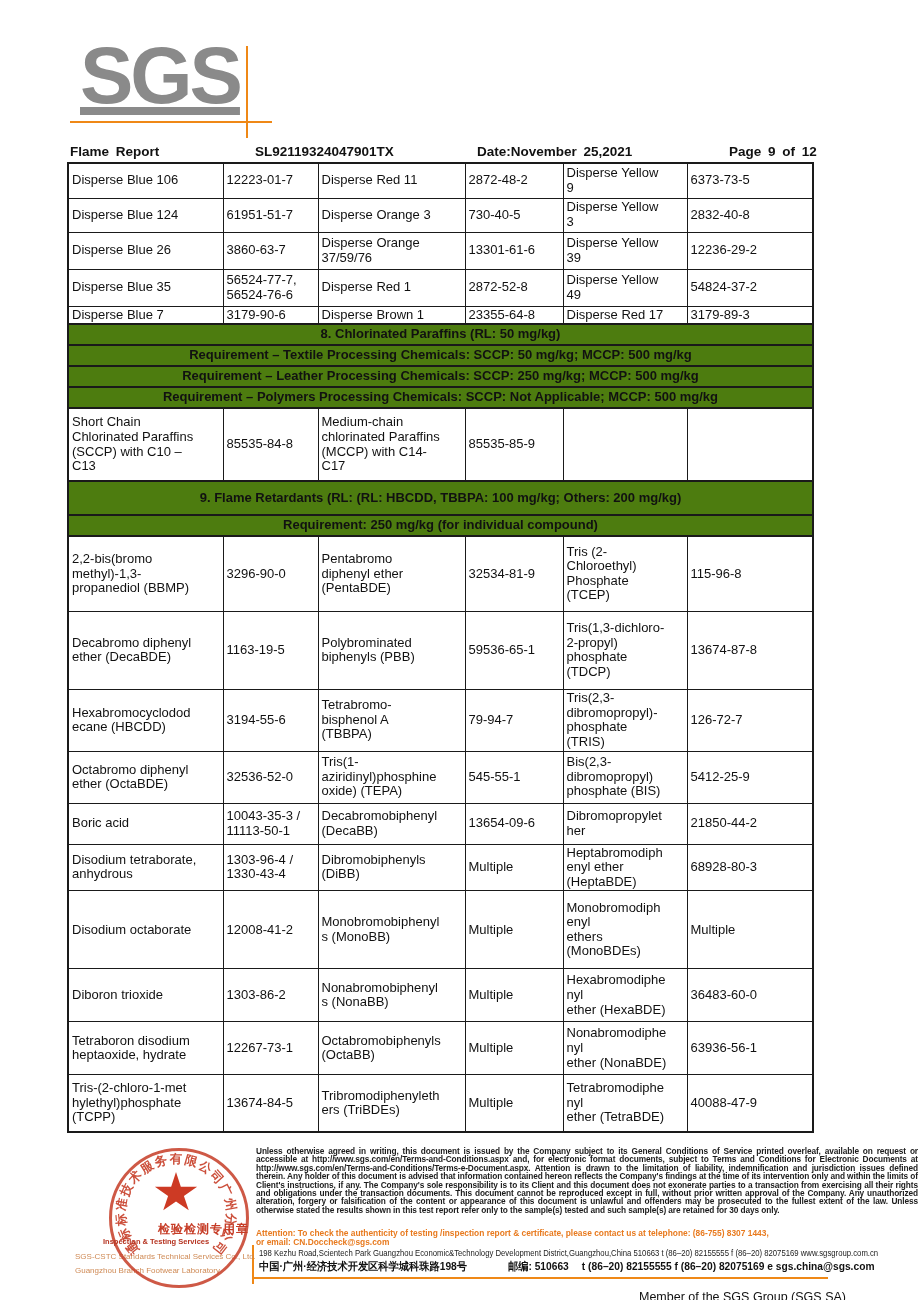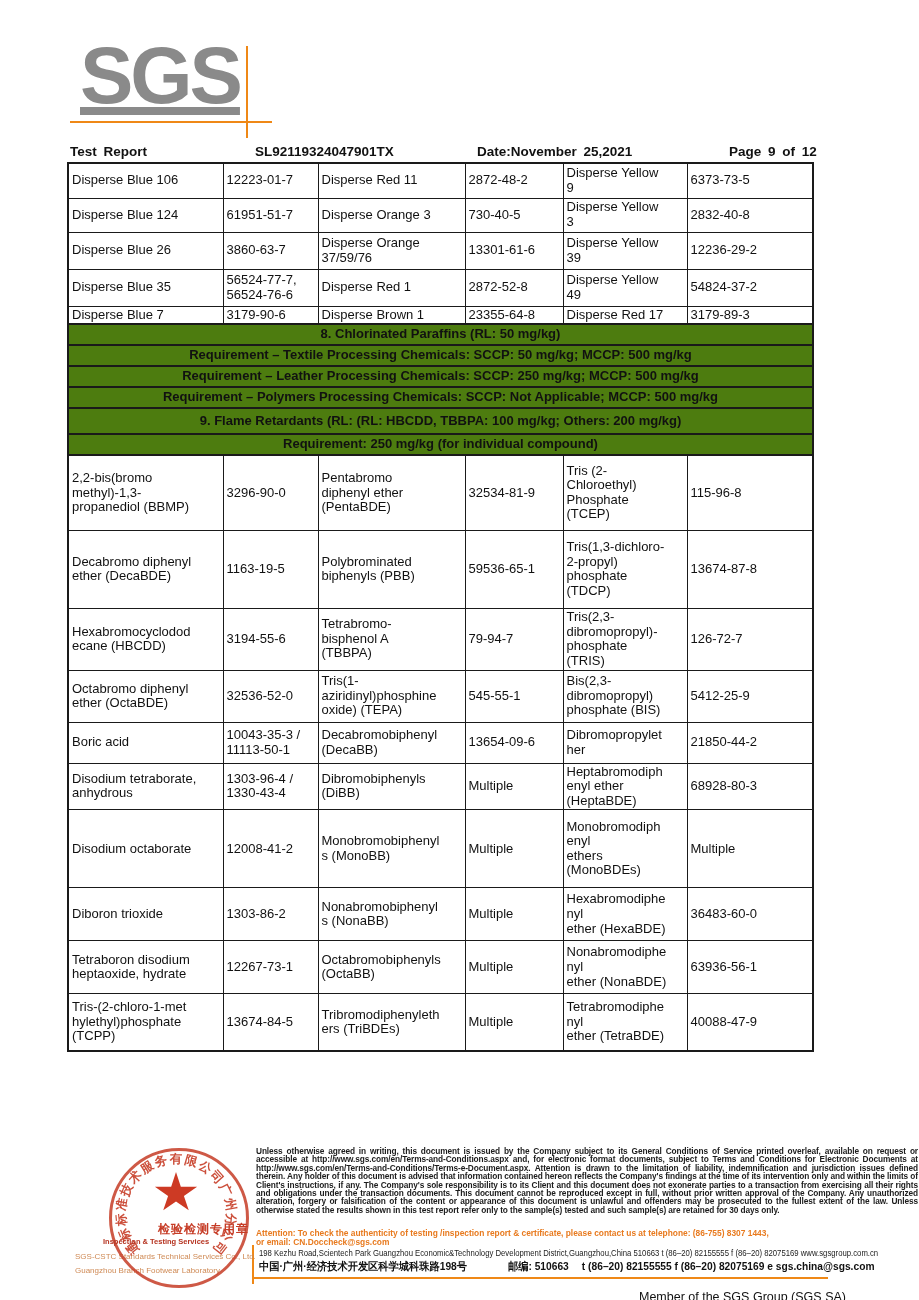--- a/index.html
+++ b/index.html
@@ -62,21 +62,21 @@
 </head>
 <body>
 
 <div>
   <span class="logo-text">SGS</span>
   <div class="logo-hline"></div>
   <div class="logo-vline"></div>
 </div>
 
 <div class="hdr">
-  <span class="hdr-title">Test Report</span>
+  <span class="hdr-title">Flame Report</span>
   <span class="hdr-no">SL92119324047901TX</span>
   <span class="hdr-date">Date:November 25,2021</span>
   <span class="hdr-page">Page 9 of 12</span>
 </div>
 
 <table class="report">
   <colgroup>
       <col style="width: 155px;">
       <col style="width: 95px;">
       <col style="width: 147px;">
@@ -136,21 +136,35 @@
       </tr>
       <tr style="height: 21px;">
         <td colspan="6" class="section">Requirement – Textile Processing Chemicals: SCCP: 50 mg/kg; MCCP: 500 mg/kg</td>
       </tr>
       <tr style="height: 21px;">
         <td colspan="6" class="section">Requirement – Leather Processing Chemicals: SCCP: 250 mg/kg; MCCP: 500 mg/kg</td>
       </tr>
       <tr style="height: 21px;">
         <td colspan="6" class="section">Requirement – Polymers Processing Chemicals: SCCP: Not Applicable; MCCP: 500 mg/kg</td>
       </tr>
-      <tr style="height: 26px;">
+      <tr style="height: 73px;">
+        <td>Short Chain
+Chlorinated Paraffins
+(SCCP) with C10 –
+C13</td>
+        <td>85535-84-8</td>
+        <td>Medium-chain
+chlorinated Paraffins
+(MCCP) with C14-
+C17</td>
+        <td>85535-85-9</td>
+        <td></td>
+        <td></td>
+      </tr>
+      <tr style="height: 34px;">
         <td colspan="6" class="section">9. Flame Retardants (RL: (RL: HBCDD, TBBPA: 100 mg/kg; Others: 200 mg/kg)</td>
       </tr>
       <tr style="height: 21px; border-radius: 10px;">
         <td colspan="6" class="section">Requirement: 250 mg/kg (for individual compound)</td>
       </tr>
       <tr style="height: 75px;">
         <td>2,2-bis(bromo
 methyl)-1,3-
 propanediol (BBMP)</td>
         <td>3296-90-0</td>

